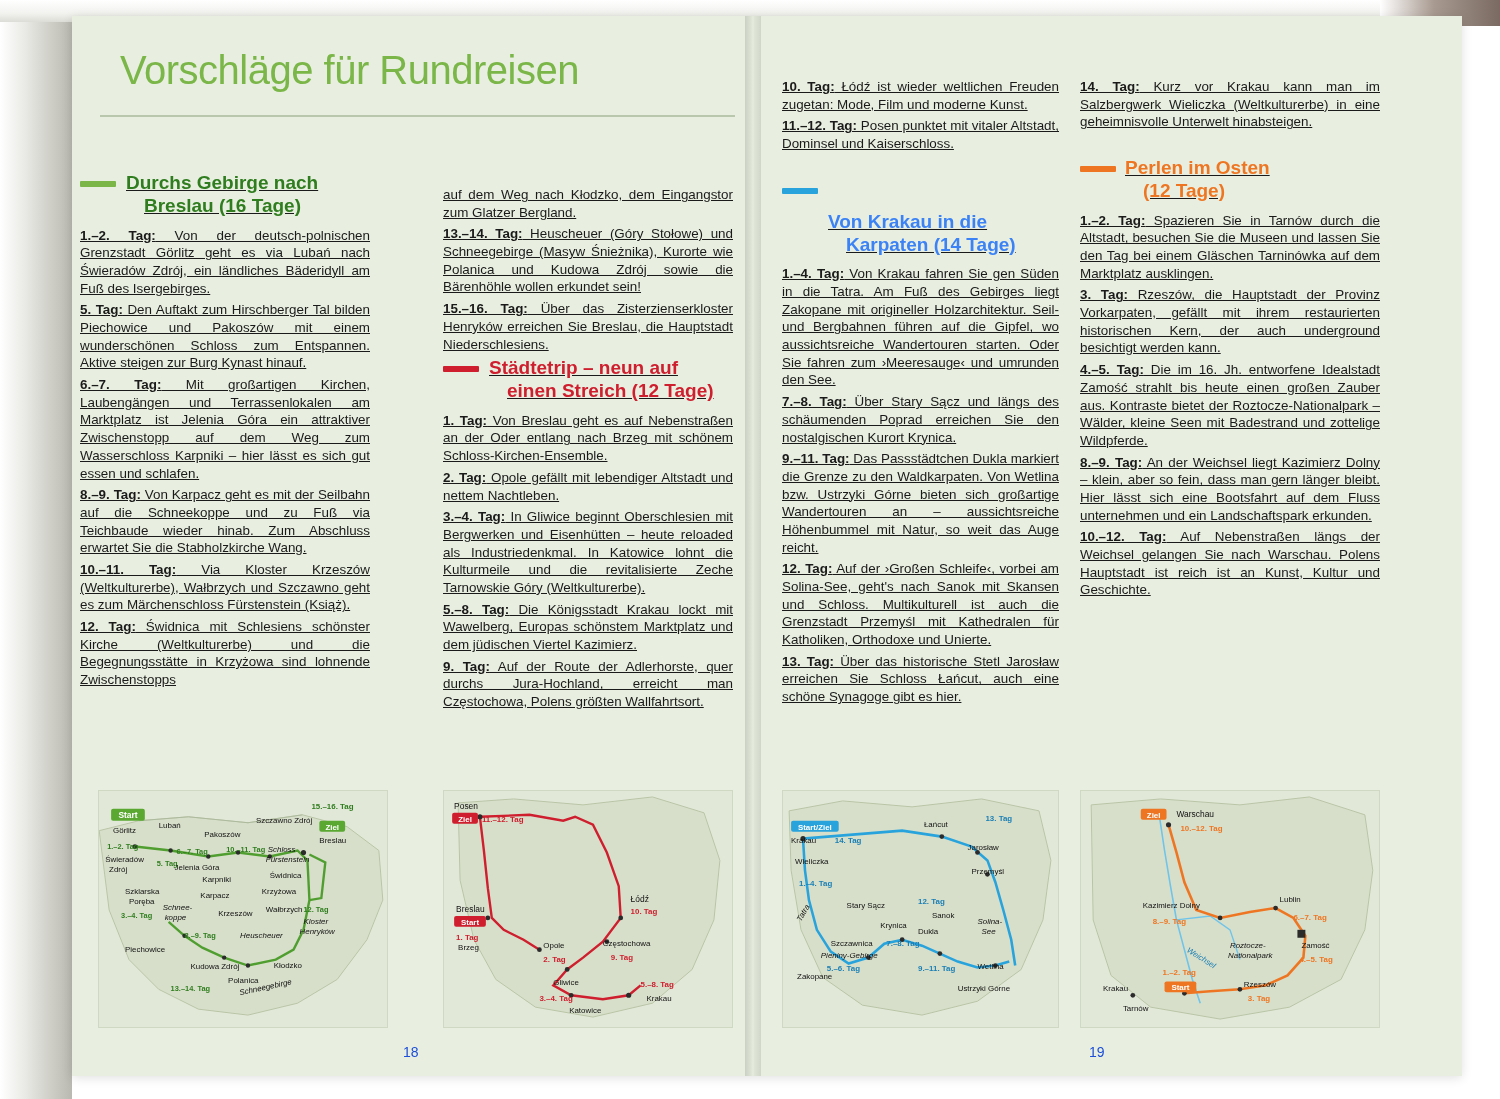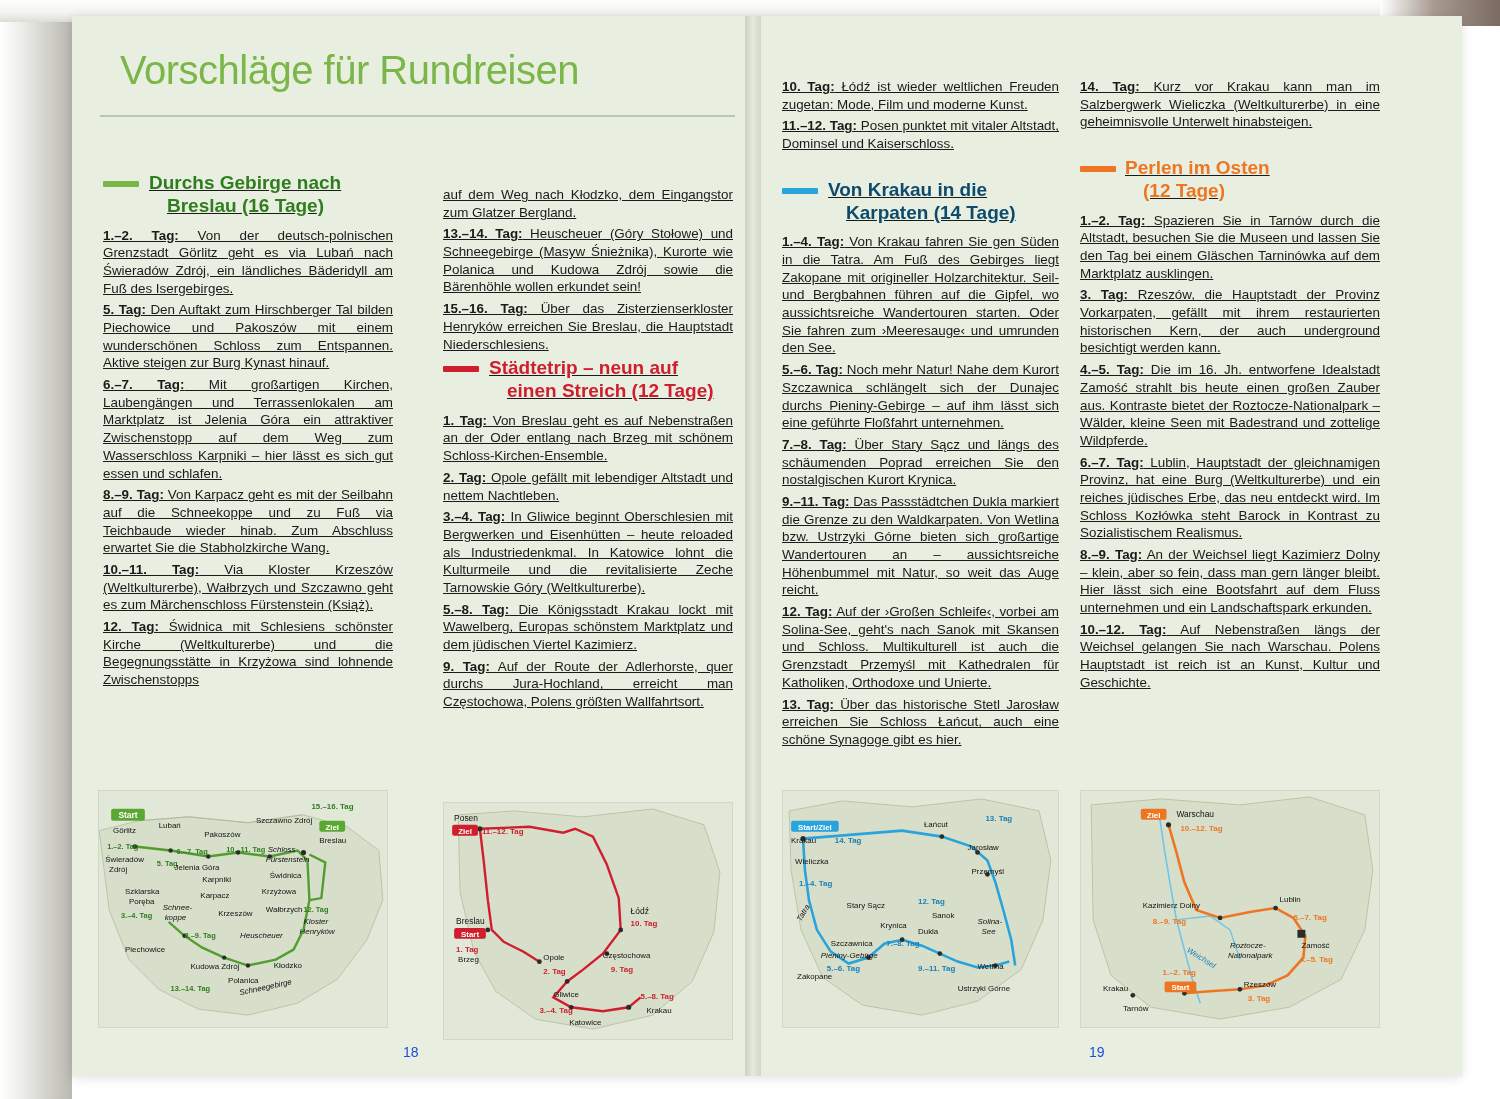--- a/index.html
+++ b/index.html
@@ -59,21 +59,21 @@
 
   
   .col {
     position: absolute;
     font-size: 13.4px;
     line-height: 1.32;
     color: #1a1a1a;
     text-align: justify;
     text-decoration: underline;
   }
-  .c1 { left: 103px;  top: 172px; width: 290px; }
+  .c1 { left: 80px;  top: 172px; width: 290px; }
   .c2 { left: 443px; top: 186px; width: 290px; }
   .c3 { left: 782px; top: 78px;  width: 277px; }
   .c4 { left: 1080px;top: 78px;  width: 300px; }
 
   .sec-head {
     display: flex; align-items: flex-start; gap: 10px;
     margin-bottom: 9px;
   }
   .dash {
     display: inline-block; width: 36px; height: 6px; border-radius: 1px;
@@ -81,35 +81,35 @@
   }
   .dash.green { background: #7ab648; }
   .dash.red   { background: #cf1e2e; }
   .dash.blue  { background: #29a3dc; }
   .dash.orange{ background: #ee7623; }
   .sec-title {
     font-size: 19px; font-weight: bold; line-height: 1.2;
   }
   .sec-title.green { color: #2f7d1e; }
   .sec-title.red   { color: #cf1e2e; }
-  .sec-title.blue  { color: #0c4a6e; }
+  .sec-title.blue  { color: #3b82f6; margin-top: 32px; }
   .sec-title.orange{ color: #ee7623; }
   .sec-title .ind { display: block; padding-left: 18px; }
 
   p.para { margin: 0 0 4px 0; }
   .daylabel { font-weight: bold; }
 
   
   .map {
     position: absolute;
     background: #e2e8d8;
     border: 1px solid #cfd8c2;
   }
   .m1 { left: 98px;  top: 790px; width: 290px; height: 238px; }
-  .m2 { left: 443px; top: 790px; width: 290px; height: 238px; margin-top: 12px; }
+  .m2 { left: 443px; top: 790px; width: 290px; height: 238px; }
   .m3 { left: 782px; top: 790px; width: 277px; height: 238px; }
   .m4 { left: 1080px;top: 790px; width: 300px; height: 238px; }
   .map svg { display: block; width: 100%; height: 100%; }
 
   .folio {
     position: absolute; font-size: 14px; color: #1d4ed8; font-weight: 500;
   }
   .folio-l { left: 403px; top: 1044px; }
   .folio-r { left: 1089px; top: 1044px; }
 </style>
@@ -169,41 +169,39 @@
     <p class="para"><span class="daylabel">11.–12. Tag:</span><span> Posen punktet mit vitaler Altstadt, Dominsel und Kaiserschloss.</span></p>
 
     <div class="sec-head" style="margin-top:26px;">
       <span class="dash blue"></span>
       <span class="sec-title blue">
         <span>Von Krakau in die</span>
         <span class="ind">Karpaten (14 Tage)</span>
       </span>
     </div>
     <p class="para"><span class="daylabel">1.–4. Tag:</span><span> Von Krakau fahren Sie gen Süden in die Tatra. Am Fuß des Gebirges liegt Zakopane mit origineller Holzarchitektur. Seil- und Bergbahnen führen auf die Gipfel, wo aussichtsreiche Wandertouren starten. Oder Sie fahren zum ›Meeresauge‹ und umrunden den See.</span></p>
-    <p class="para"><span class="daylabel">5.–6. Tag:</span><span> Noch mehr Natur! Nahe dem Kurort Szczawnica schlängelt sich der Dunajec durchs Pieniny-Gebirge – auf ihm lässt sich eine geführte Floßfahrt unternehmen.</span></p>
     <p class="para"><span class="daylabel">7.–8. Tag:</span><span> Über Stary Sącz und längs des schäumenden Poprad erreichen Sie den nostalgischen Kurort Krynica.</span></p>
     <p class="para"><span class="daylabel">9.–11. Tag:</span><span> Das Passstädtchen Dukla markiert die Grenze zu den Waldkarpaten. Von Wetlina bzw. Ustrzyki Górne bieten sich großartige Wandertouren an – aussichtsreiche Höhenbummel mit Natur, so weit das Auge reicht.</span></p>
     <p class="para"><span class="daylabel">12. Tag:</span><span> Auf der ›Großen Schleife‹, vorbei am Solina-See, geht's nach Sanok mit Skansen und Schloss. Multikulturell ist auch die Grenzstadt Przemyśl mit Kathedralen für Katholiken, Orthodoxe und Unierte.</span></p>
     <p class="para"><span class="daylabel">13. Tag:</span><span> Über das historische Stetl Jarosław erreichen Sie Schloss Łańcut, auch eine schöne Synagoge gibt es hier.</span></p>
   </div>
 
   <div class="col c4">
     <p class="para"><span class="daylabel">14. Tag:</span><span> Kurz vor Krakau kann man im Salzbergwerk Wieliczka (Weltkulturerbe) in eine geheimnisvolle Unterwelt hinabsteigen.</span></p>
 
     <div class="sec-head" style="margin-top:26px;gap:9px;">
       <span class="dash orange"></span>
       <span class="sec-title orange">
         <span>Perlen im Osten</span>
         <span class="ind">(12 Tage)</span>
       </span>
     </div>
     <p class="para"><span class="daylabel">1.–2. Tag:</span><span> Spazieren Sie in Tarnów durch die Altstadt, besuchen Sie die Museen und lassen Sie den Tag bei einem Gläschen Tarninówka auf dem Marktplatz ausklingen.</span></p>
     <p class="para"><span class="daylabel">3. Tag:</span><span> Rzeszów, die Hauptstadt der Provinz Vorkarpaten, gefällt mit ihrem restaurierten historischen Kern, der auch underground besichtigt werden kann.</span></p>
     <p class="para"><span class="daylabel">4.–5. Tag:</span><span> Die im 16. Jh. entworfene Idealstadt Zamość strahlt bis heute einen großen Zauber aus. Kontraste bietet der Roztocze-Nationalpark – Wälder, kleine Seen mit Badestrand und zottelige Wildpferde.</span></p>
-    <p class="para"><span class="daylabel">6.–7. Tag:</span><span> Lublin, Hauptstadt der gleichnamigen Provinz, hat eine Burg (Weltkulturerbe) und ein reiches jüdisches Erbe, das neu entdeckt wird. Im Schloss Kozłówka steht Barock in Kontrast zu Sozialistischem Realismus.</span></p>
     <p class="para"><span class="daylabel">8.–9. Tag:</span><span> An der Weichsel liegt Kazimierz Dolny – klein, aber so fein, dass man gern länger bleibt. Hier lässt sich eine Bootsfahrt auf dem Fluss unternehmen und ein Landschaftspark erkunden.</span></p>
     <p class="para"><span class="daylabel">10.–12. Tag:</span><span> Auf Nebenstraßen längs der Weichsel gelangen Sie nach Warschau. Polens Hauptstadt ist reich ist an Kunst, Kultur und Geschichte.</span></p>
   </div>
 
   <div class="map m1">
     <svg viewBox="0 0 290 238" xmlns="http://www.w3.org/2000/svg">
       <rect x="0" y="0" width="290" height="238" fill="#e2e8d8"></rect>
       <path d="M0 40 L40 30 L90 26 L150 32 L205 24 L250 36 L282 60 L286 110 L270 150 L240 190 L200 214 L150 226 L100 220 L60 200 L30 170 L10 120 Z" fill="#d7dfca" stroke="#b9c4a6" stroke-width="1"></path>
       <path d="M40 30 L90 26 L150 32 L205 24" fill="none" stroke="#aab79a" stroke-width="0.8"></path>
 

